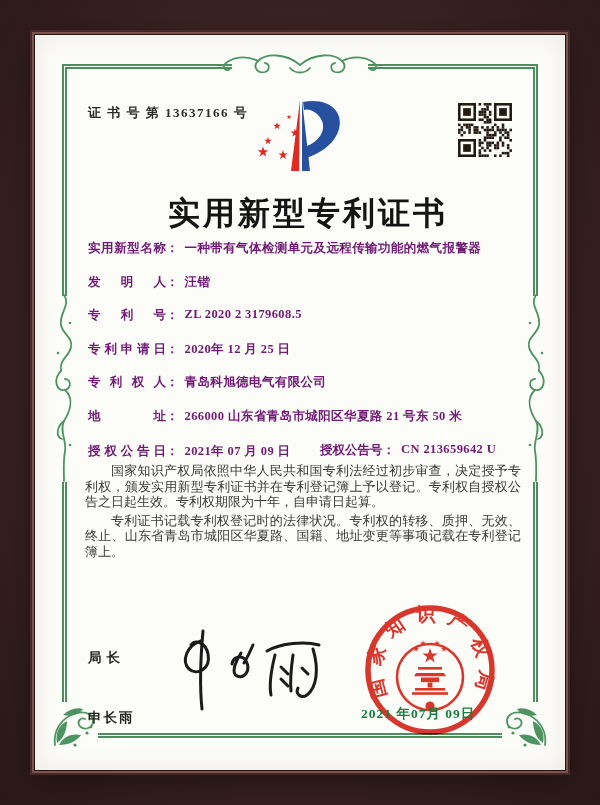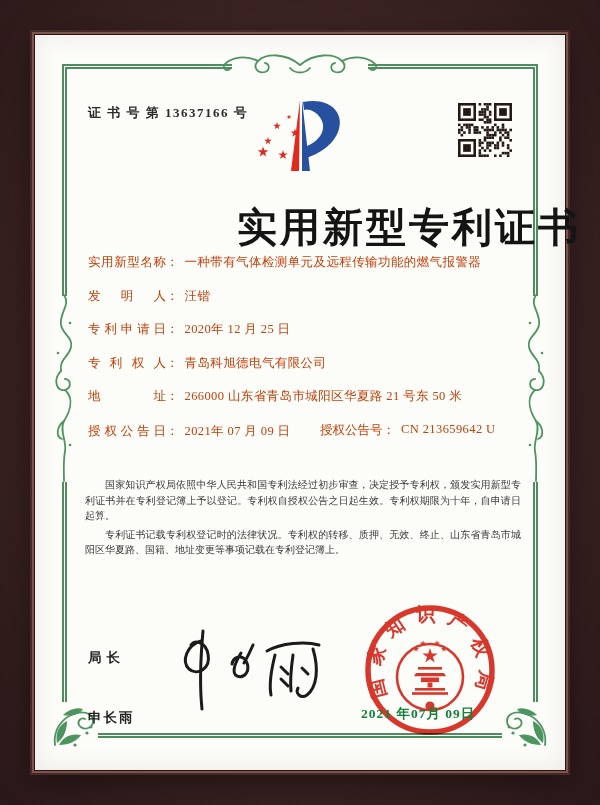--- a/index.html
+++ b/index.html
@@ -24,30 +24,30 @@
   .orn-right{right:-13px;top:229px;transform:scaleX(-1);}
   .orn-bl{left:-11px;bottom:-11px;}
   .orn-br{right:-11px;bottom:-11px;transform:scaleX(-1);}
   .orn path{stroke:#4e9460;stroke-width:1.8;fill:none;stroke-linecap:round;}
   .orn .leaf{fill:#4e9460;stroke:none;}
   .orn circle{fill:#4e9460;}
   
   .cert-no{position:absolute;left:53px;top:69px;font-size:13px;letter-spacing:1.5px;color:#2b2b2b;font-weight:600;}
   .logo{position:absolute;left:214px;top:58px;}
   .qr{position:absolute;left:423px;top:68px;}
-  .title{position:absolute;left:0;top:149px;width:100%;margin:16px;text-align:right;
-         font-size:40px;font-weight:700;letter-spacing:3px;color:#141414;}
-  .rows{position:absolute;left:53px;top:219px;width:436px;font-size:12.5px;color:#c2410c;font-weight:400;}
+  .title{position:absolute;left:0;top:149px;width:100%;margin:8px;text-align:center;
+         font-size:32px;font-weight:700;letter-spacing:3px;color:#141414;}
+  .rows{position:absolute;left:53px;top:205px;width:436px;font-size:12.5px;color:#701a75;font-weight:700;}
   .row{height:21px;margin-bottom:12.6px;white-space:nowrap;}
   .lbl{display:inline-block;width:78px;text-align:justify;text-align-last:justify;vertical-align:top;}
   .colon{display:inline-block;vertical-align:top;}
   .val{display:inline-block;margin-left:6px;letter-spacing:.4px;vertical-align:top;}
   .pair1{display:inline-block;width:232px;}
   .pair2{display:inline-block;}
-  .body-text{position:absolute;left:50px;top:442px;width:436px;font-size:10px;line-height:15.5px;
+  .body-text{position:absolute;left:50px;top:428px;width:436px;font-size:13px;line-height:15.5px;
              color:#3a3a3a;text-align:justify;}
   .body-text p{margin:0 0 3px 0;text-indent:2em;}
   .director-label{position:absolute;left:53px;top:614px;font-size:13.5px;font-weight:700;letter-spacing:5px;color:#222;}
   .director-name{position:absolute;left:53px;top:640px;font-size:13.5px;font-weight:700;letter-spacing:2px;color:#222;margin-top:34px;}
   .signature{position:absolute;left:128px;top:588px;z-index:3;}
   .seal{position:absolute;left:320px;top:560px;z-index:4;mix-blend-mode:multiply;opacity:.93;}
   .date-stamp{position:absolute;left:326px;top:670px;z-index:5;font-size:13.5px;font-weight:600;
               letter-spacing:1px;color:#15803d;}
 </style>
 </head>
@@ -274,20 +274,23 @@
     <h1 class="title">实用新型专利证书</h1>
 
     <div class="rows">
       <div class="row">
         <span class="lbl">实用新型名称</span><span class="colon">：</span><span class="val">一种带有气体检测单元及远程传输功能的燃气报警器</span>
       </div>
       <div class="row">
         <span class="lbl">发明人</span><span class="colon">：</span><span class="val">汪锴</span>
       </div>
       <div class="row">
+        <span class="lbl">专利号</span><span class="colon">：</span><span class="val">ZL 2020 2 3179608.5</span>
+      </div>
+      <div class="row">
         <span class="lbl">专利申请日</span><span class="colon">：</span><span class="val">2020年 12 月 25 日</span>
       </div>
       <div class="row">
         <span class="lbl">专利权人</span><span class="colon">：</span><span class="val">青岛科旭德电气有限公司</span>
       </div>
       <div class="row">
         <span class="lbl">地址</span><span class="colon">：</span><span class="val">266000 山东省青岛市城阳区华夏路 21 号东 50 米</span>
       </div>
       <div class="row">
         <span class="pair1"><span class="lbl">授权公告日</span><span class="colon">：</span><span class="val">2021年 07 月 09 日</span></span><span class="pair2"><span>授权公告号</span><span class="colon">：</span><span class="val">CN 213659642 U</span></span>

